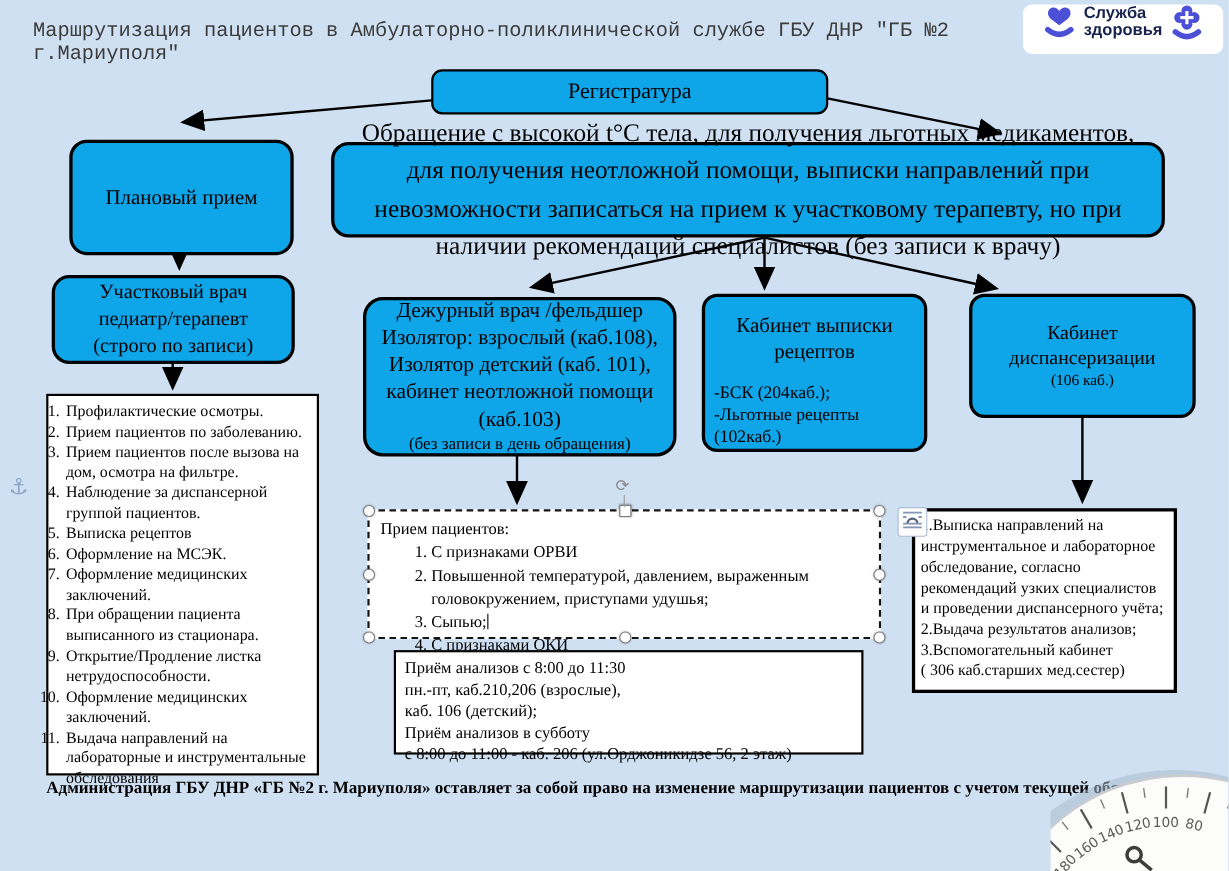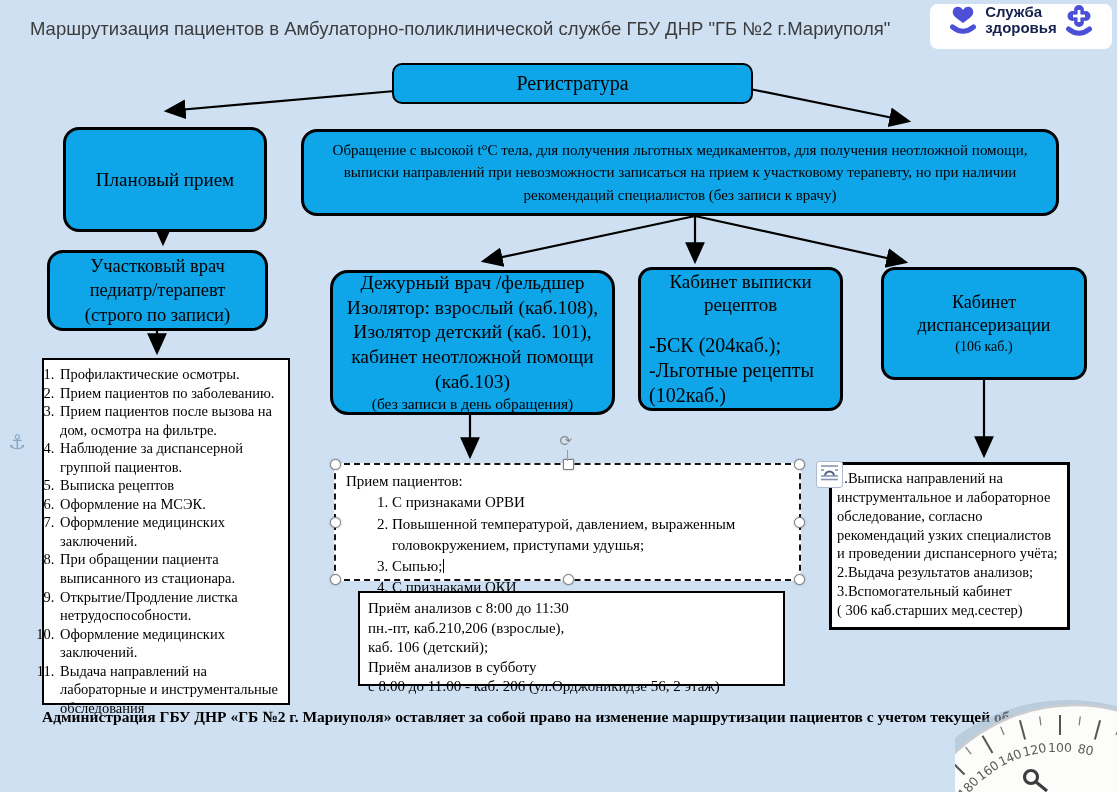--- a/index.html
+++ b/index.html
@@ -1,20 +1,20 @@
 <!DOCTYPE html>
 <html><head>
 <meta charset="utf-8">
 <style>
   html,body{margin:0;padding:0;background:#e8eef5;}
   .canvas{position:relative;width:1117px;height:792px;background:#cfe0f2;overflow:hidden;
           font-family:"Liberation Serif","DejaVu Serif",serif;color:#000;}
   .abs{position:absolute;box-sizing:border-box;}
   
-  .title{left:30px;top:18px;width:890px;font-family:Liberation Sans, sans-serif;
+  .title{left:30px;top:18px;width:890px;font-family:Liberation Mono, monospace;
          font-size:18.5px;color:#3c3c3c;}
   .logo{left:930px;top:4px;width:182px;height:45px;background:#fff;border-radius:8px;
         display:flex;justify-content:center;gap:7px;}
   .logo-text{font-family:"Liberation Sans","DejaVu Sans",sans-serif;font-weight:bold;
              font-size:15px;line-height:1.08;color:#16224d;white-space:pre-line;}
   
   .shape{position:absolute;box-sizing:border-box;background:#0ea5e9;border:3px solid #000;
          display:flex;flex-direction:column;align-items:center;justify-content:center;
          text-align:center;}
   .rnd{border-radius:16px;}
@@ -102,37 +102,37 @@
   <div class="shape rnd" style="left:63px;top:127px;width:204px;height:105px;font-size:19px;">
     <span>Плановый прием</span>
   </div>
 
   <div class="shape rnd" style="left:47px;top:250px;width:221px;height:81px;font-size:18.5px;line-height:1.3;">
     <span class="pre">Участковый врач
 педиатр/терапевт
 (строго по записи)</span>
   </div>
 
-  <div class="shape rnd" style="left:301px;top:129px;width:758px;height:87px;font-size:15px;line-height:1.5;padding:4px 22px;">
+  <div class="shape rnd" style="left:301px;top:129px;width:758px;height:87px;font-size:23px;line-height:1.5;padding:4px 22px;">
     <span>Обращение с высокой t°С тела, для получения льготных медикаментов, для получения неотложной помощи, выписки направлений при невозможности записаться на прием к участковому терапевту, но при наличии рекомендаций специалистов (без записи к врачу)</span>
   </div>
 
   <div class="shape" style="left:330px;top:270px;width:285px;height:145px;border-radius:18px;border-width:3.5px;font-size:19.5px;line-height:1.26;text-align:center;">
     <span class="pre">Дежурный врач /фельдшер
 Изолятор: взрослый (каб.108),
 Изолятор детский (каб. 101),
 кабинет неотложной помощи
 (каб.103)</span>
     <span style="font-size:15.5px;">(без записи в день обращения)</span>
   </div>
 
   <div class="shape" style="left:638px;top:267px;width:205px;height:144px;border-radius:14px;border-width:3.5px;justify-content:flex-end;padding-top:10px;">
     <span class="pre" style="font-size:19px;line-height:1.25;">Кабинет выписки
 рецептов</span>
-    <span class="pre" style="font-size:20px;line-height:1.25;align-self:flex-start;text-align:left;padding-left:8px;margin-top:16px;">-БСК (204каб.);
+    <span class="pre" style="font-size:16px;line-height:1.25;align-self:flex-start;text-align:left;padding-left:8px;margin-top:16px;">-БСК (204каб.);
 -Льготные рецепты
 (102каб.)</span>
   </div>
 
   <div class="shape" style="left:881px;top:267px;width:206px;height:113px;border-radius:14px;font-size:18px;line-height:1.3;">
     <span class="pre">Кабинет
 диспансеризации</span>
     <span style="font-size:14px;">(106 каб.)</span>
   </div>
 

